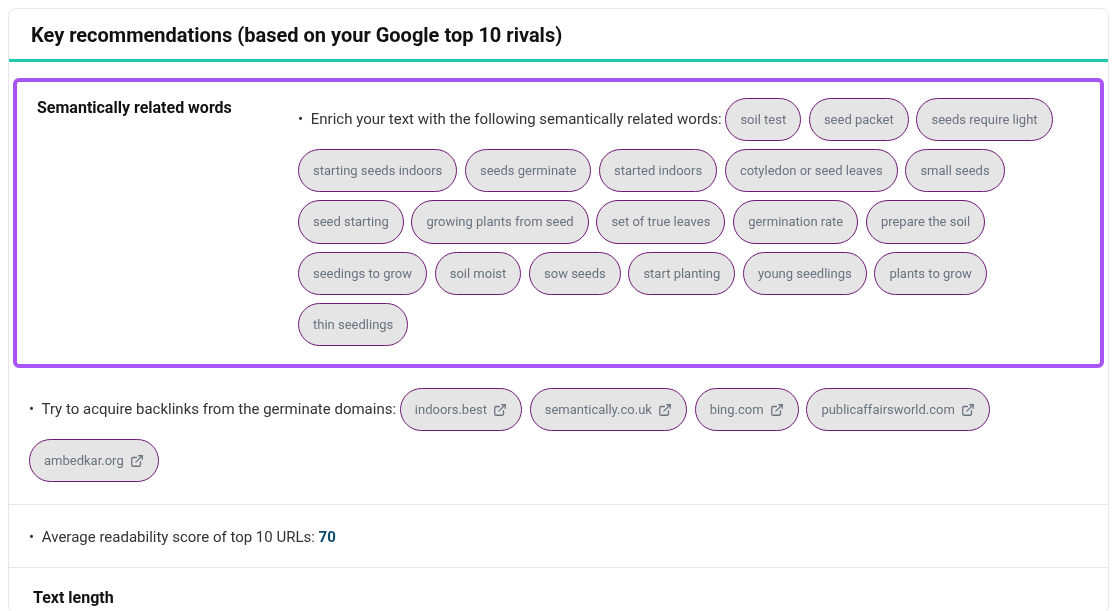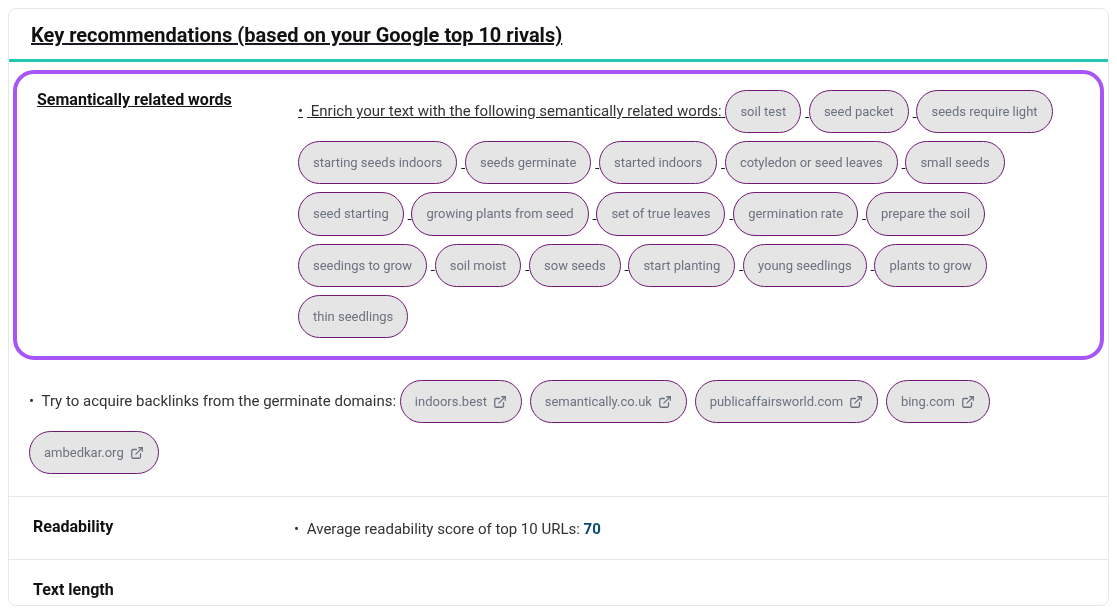--- a/index.html
+++ b/index.html
@@ -13,21 +13,20 @@
   }
   .card {
     width: 1101px;
     border: 1px solid #e5e7eb;
     border-radius: 8px;
     background: #fff;
   }
   .card-header {
     padding: 14px 22px 12px 22px;
     border-bottom: 3px solid #21c9b1;
-    text-decoration: underline;
   }
   .card-header h2 {
     margin: 0;
     font-size: 20px;
     font-weight: 700;
     color: #111;
   }
   .section {
     display: flex;
     border-bottom: 1px solid #e5e7eb;
@@ -42,23 +41,22 @@
     color: #111;
     padding-top: 4px;
     padding-left: 4px;
   }
   .section-body {
     flex: 1;
     line-height: 1.6;
   }
   .highlight-wrap {
     border: 4px solid #a855f7;
-    border-radius: 21px;
-    margin: 8px 4px 0 4px;
-    text-decoration: underline;
+    border-radius: 6px;
+    margin: 16px 4px 0 4px;
   }
   .highlight-wrap .section {
     border-bottom: none;
     padding: 12px 16px 14px 16px;
   }
   .bullet {
     display: inline;
     margin-right: 4px;
     color: #333;
   }
@@ -135,30 +133,30 @@
             </span> <span class="chip">
               <span>semantically.co.uk</span>
               <span class="ext-icon">
                 <svg viewBox="0 0 24 24" fill="none" stroke="#6b7280" stroke-width="2.2" stroke-linecap="round" stroke-linejoin="round">
                   <path d="M18 13v6a2 2 0 0 1-2 2H5a2 2 0 0 1-2-2V8a2 2 0 0 1 2-2h6"></path>
                   <polyline points="15 3 21 3 21 9"></polyline>
                   <line x1="10" y1="14" x2="21" y2="3"></line>
                 </svg>
               </span>
             </span> <span class="chip">
-              <span>publicaffairsworld.com</span>
+              <span>bing.com</span>
               <span class="ext-icon">
                 <svg viewBox="0 0 24 24" fill="none" stroke="#6b7280" stroke-width="2.2" stroke-linecap="round" stroke-linejoin="round">
                   <path d="M18 13v6a2 2 0 0 1-2 2H5a2 2 0 0 1-2-2V8a2 2 0 0 1 2-2h6"></path>
                   <polyline points="15 3 21 3 21 9"></polyline>
                   <line x1="10" y1="14" x2="21" y2="3"></line>
                 </svg>
               </span>
             </span> <span class="chip">
-              <span>bing.com</span>
+              <span>publicaffairsworld.com</span>
               <span class="ext-icon">
                 <svg viewBox="0 0 24 24" fill="none" stroke="#6b7280" stroke-width="2.2" stroke-linecap="round" stroke-linejoin="round">
                   <path d="M18 13v6a2 2 0 0 1-2 2H5a2 2 0 0 1-2-2V8a2 2 0 0 1 2-2h6"></path>
                   <polyline points="15 3 21 3 21 9"></polyline>
                   <line x1="10" y1="14" x2="21" y2="3"></line>
                 </svg>
               </span>
             </span> <span class="chip">
               <span>ambedkar.org</span>
               <span class="ext-icon">
@@ -167,21 +165,20 @@
                   <polyline points="15 3 21 3 21 9"></polyline>
                   <line x1="10" y1="14" x2="21" y2="3"></line>
                 </svg>
               </span>
             </span></span>
       </div>
     </div>
   </div>
 
   <div class="section">
-    <div class="section-label">Readability</div>
     <div class="section-body">
       <div class="plain-line">
         <span class="bullet">•</span>
         <span>Average readability score of top 10 URLs: </span><b>70</b>
       </div>
     </div>
   </div>
 
   <div class="section">
     <div class="section-label">Text length</div>

